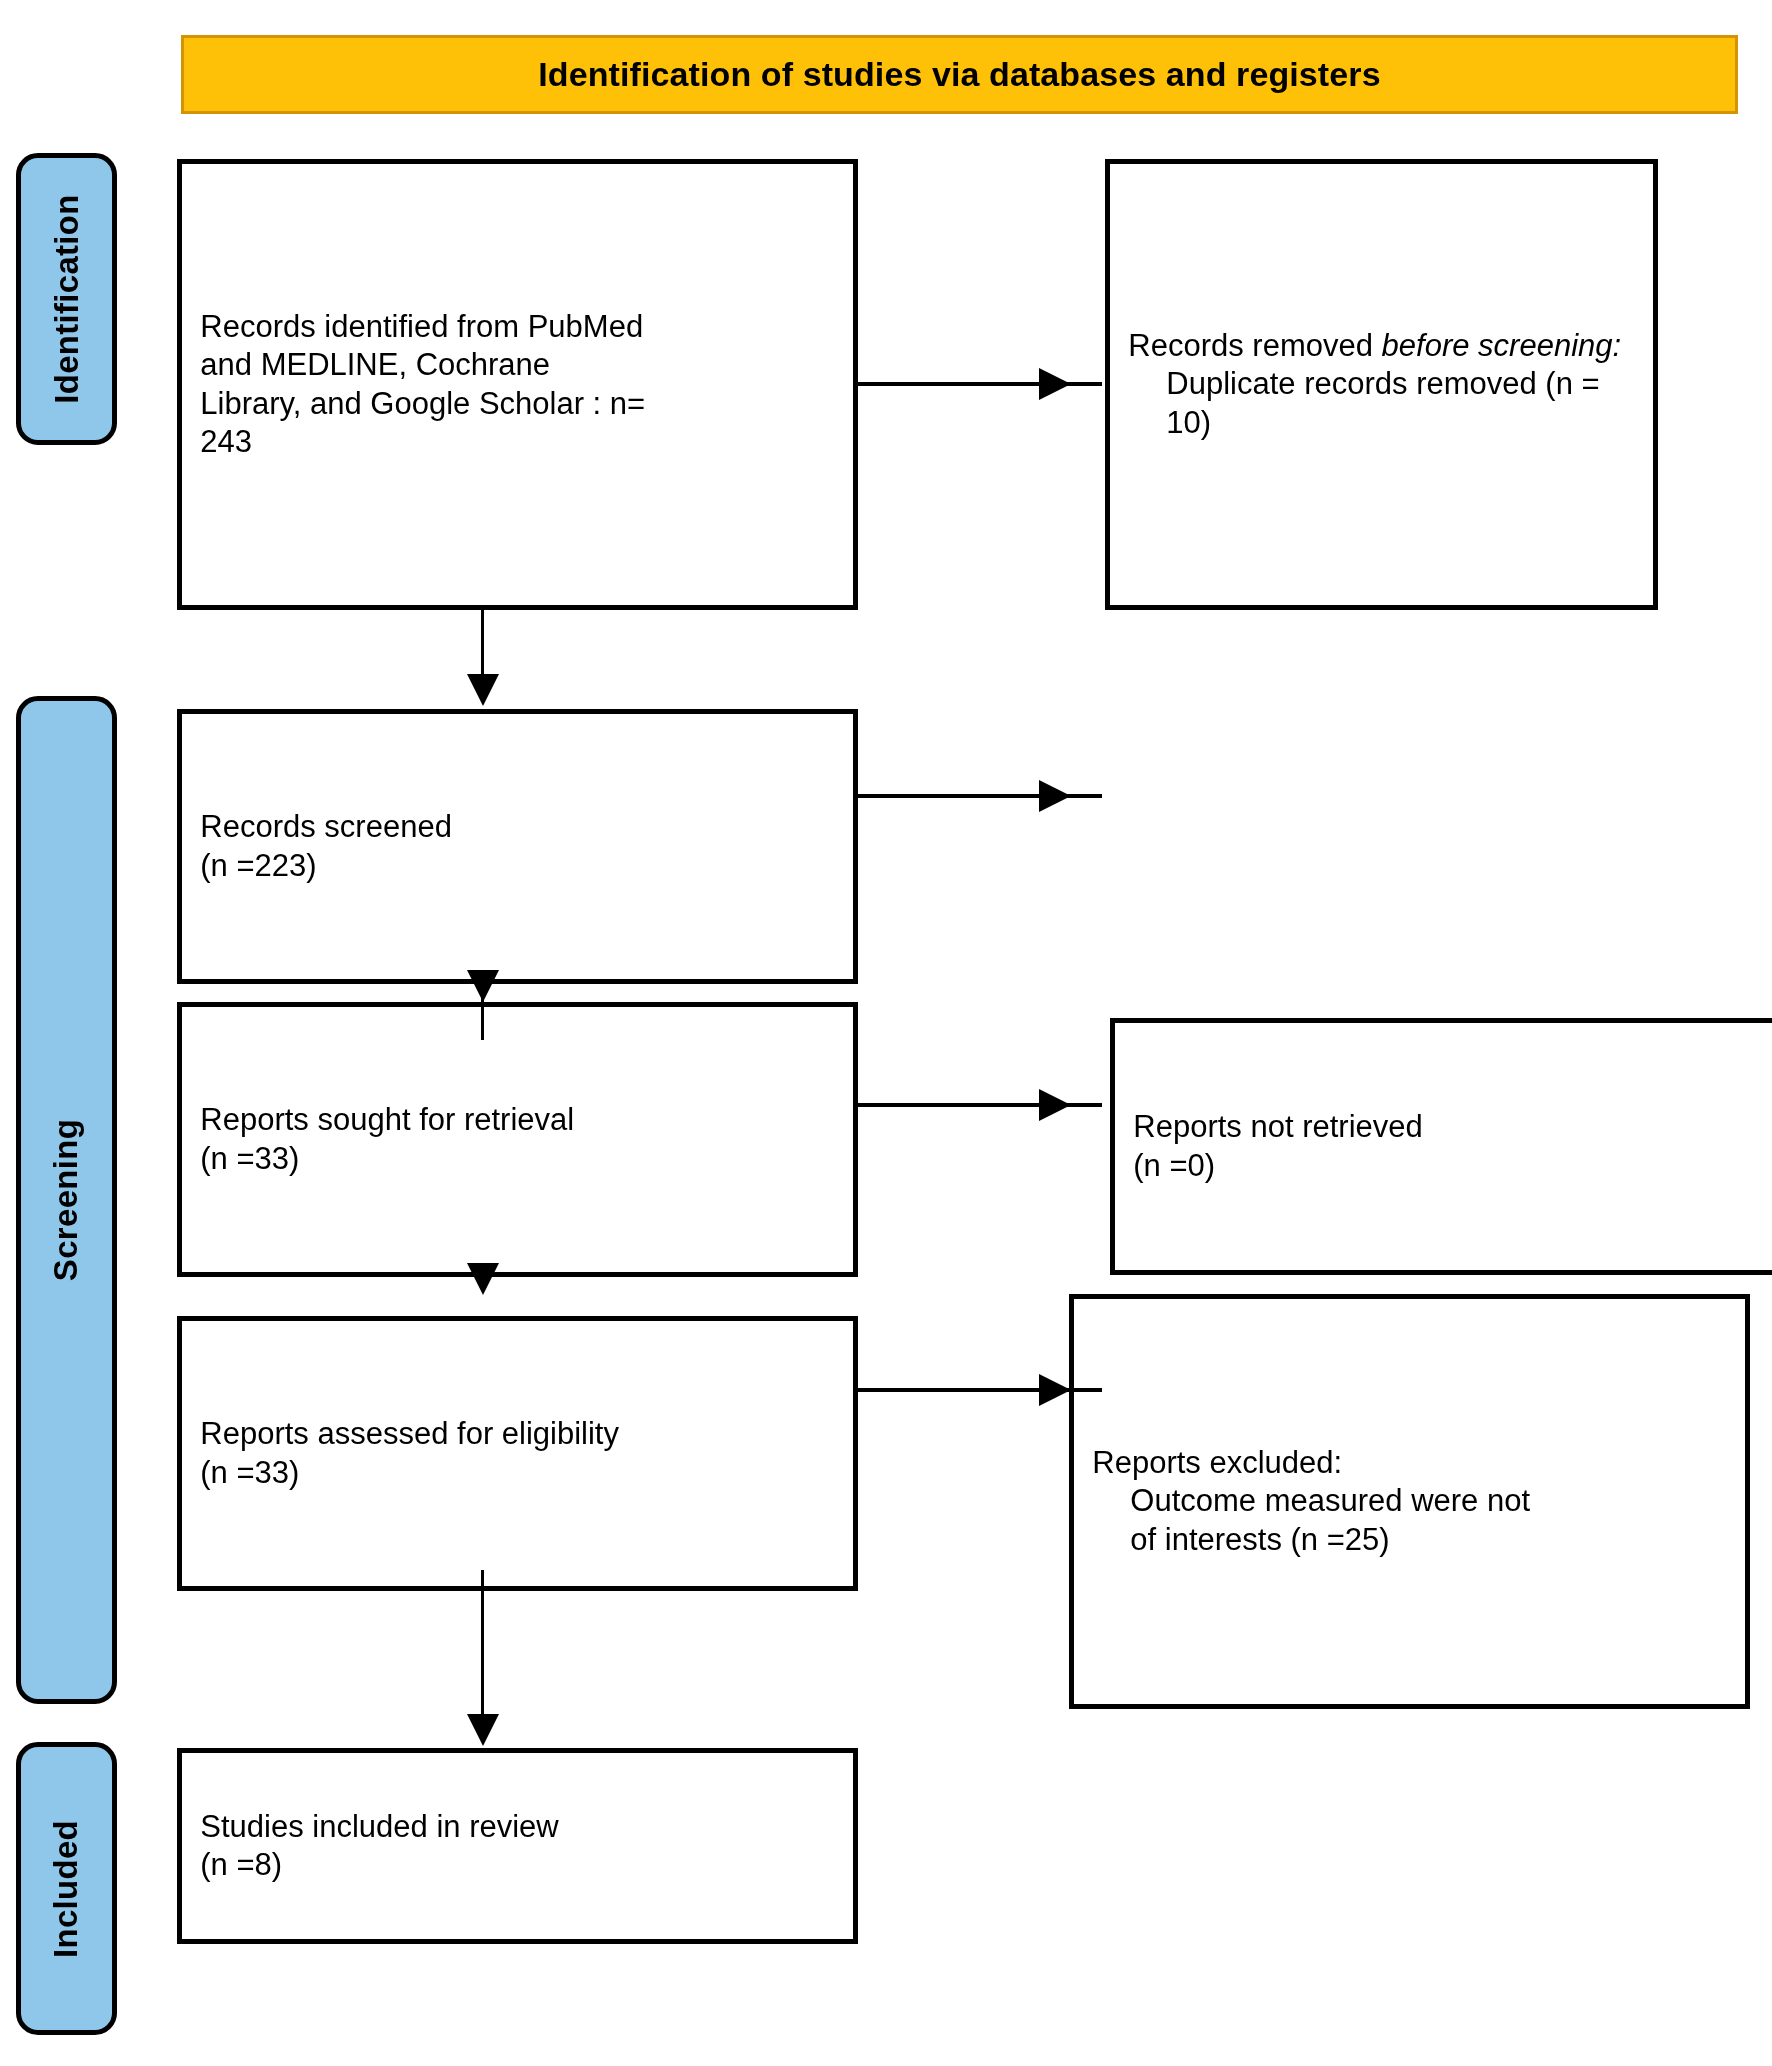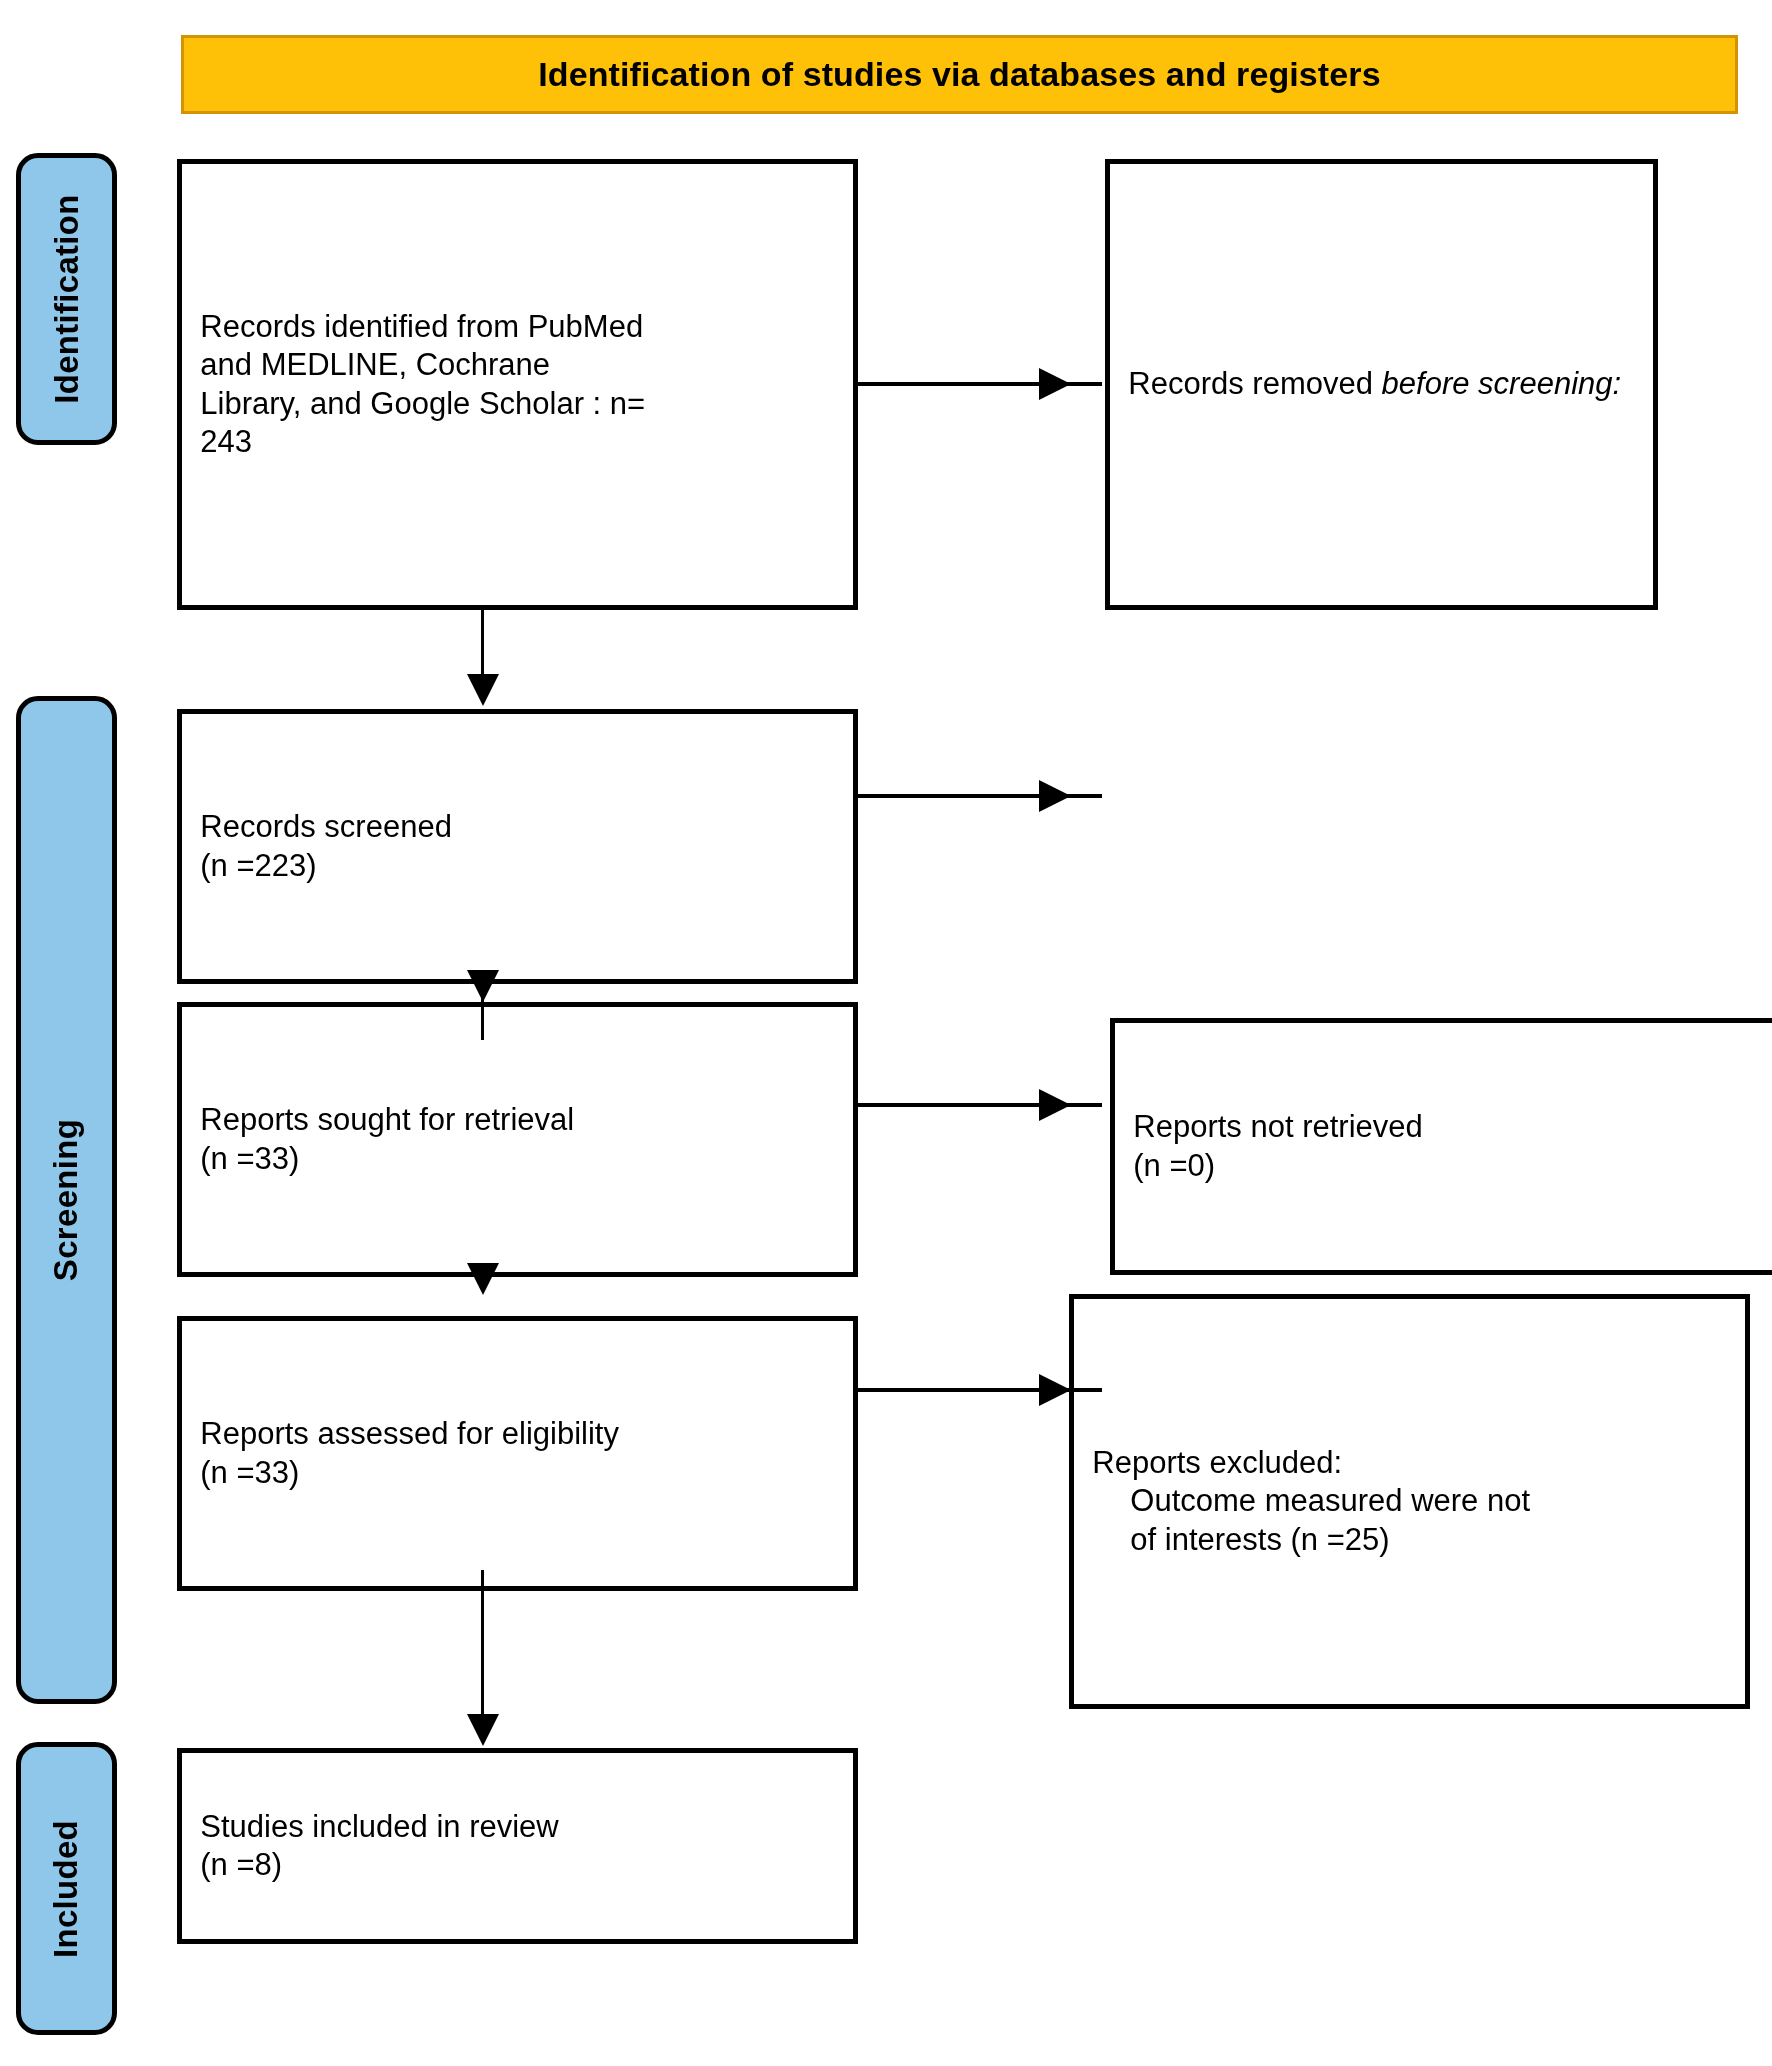--- a/index.html
+++ b/index.html
@@ -149,21 +149,21 @@
   </div>
   <div class="phase-tab" id="tab-included">
     <span class="phase-label">Included</span>
   </div>
 
   <div class="flow-box" id="box-identified">
     <div class="flow-text"><span>Records identified from PubMed</span><br><span>and MEDLINE, Cochrane</span><br><span>Library, and Google Scholar : n=</span><br><span>243</span></div>
   </div>
 
   <div class="flow-box" id="box-removed">
-    <div class="flow-text"><span>Records removed </span><span class="it">before screening</span><span class="it">:</span><br></div>
+    <div class="flow-text"><span>Records removed </span><span class="it">before screening</span><span class="it">:</span><br><span class="sub-line">Duplicate records removed (n = 10)</span></div>
   </div>
 
   <div class="flow-box" id="box-screened">
     <div class="flow-text"><span>Records screened</span><br><span>(n =223)</span></div>
   </div>
 
 
   <div class="flow-box" id="box-sought">
     <div class="flow-text"><span>Reports sought for retrieval</span><br><span>(n =33)</span></div>
   </div>

